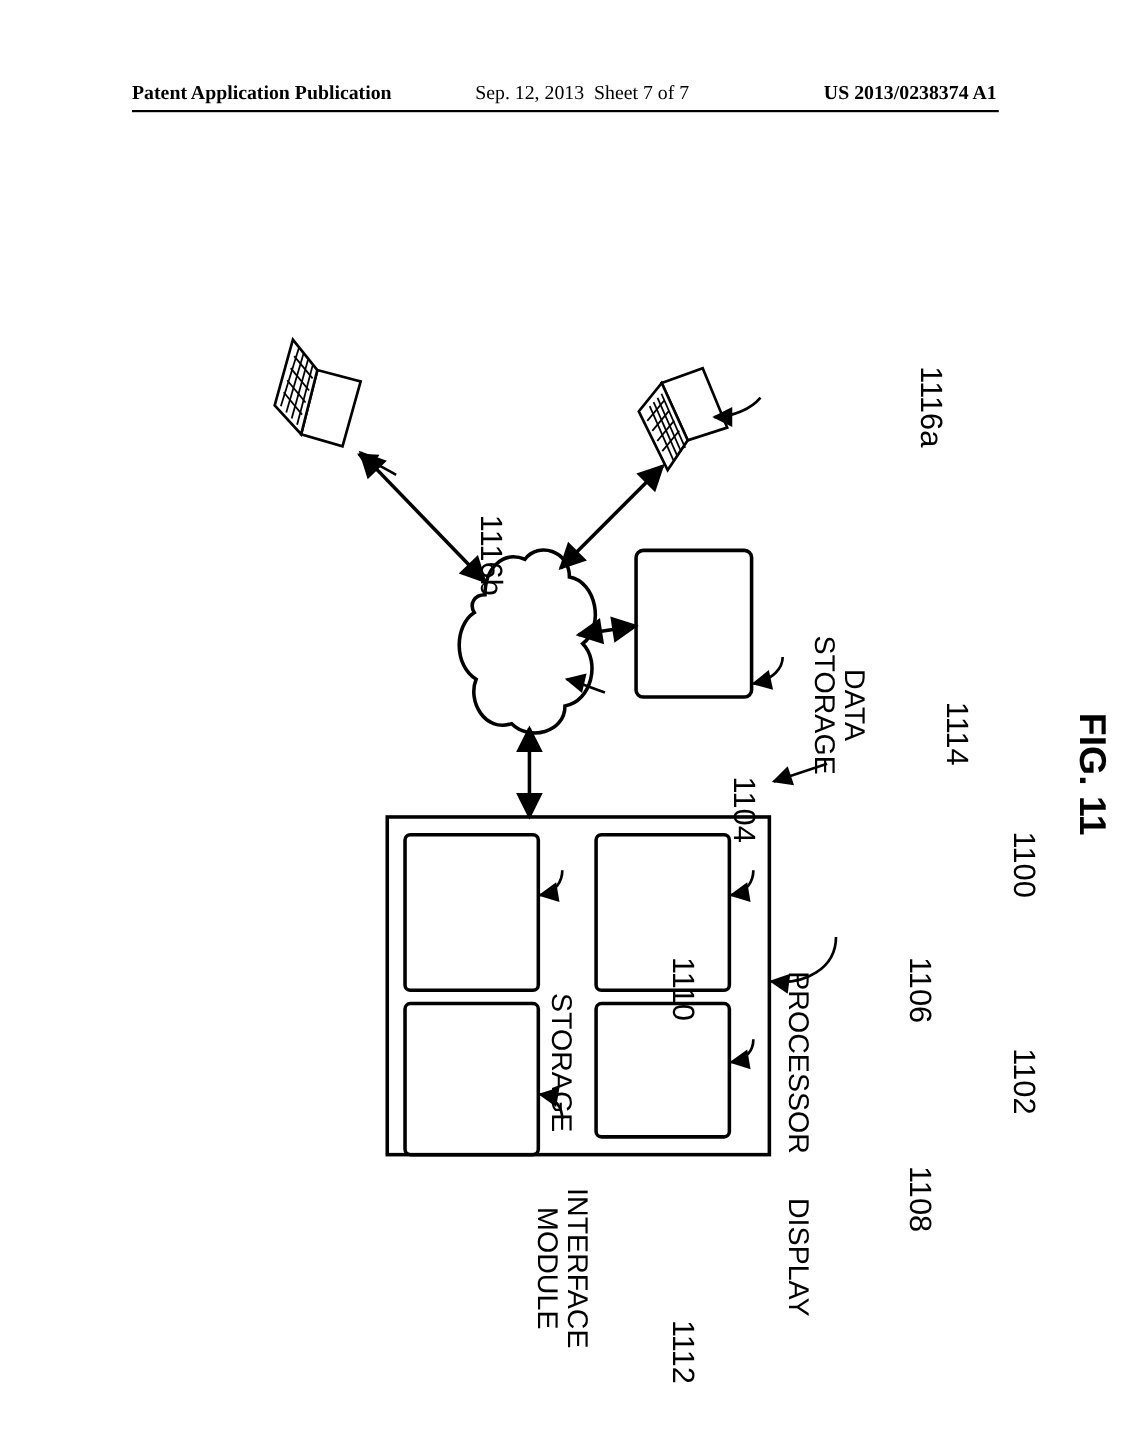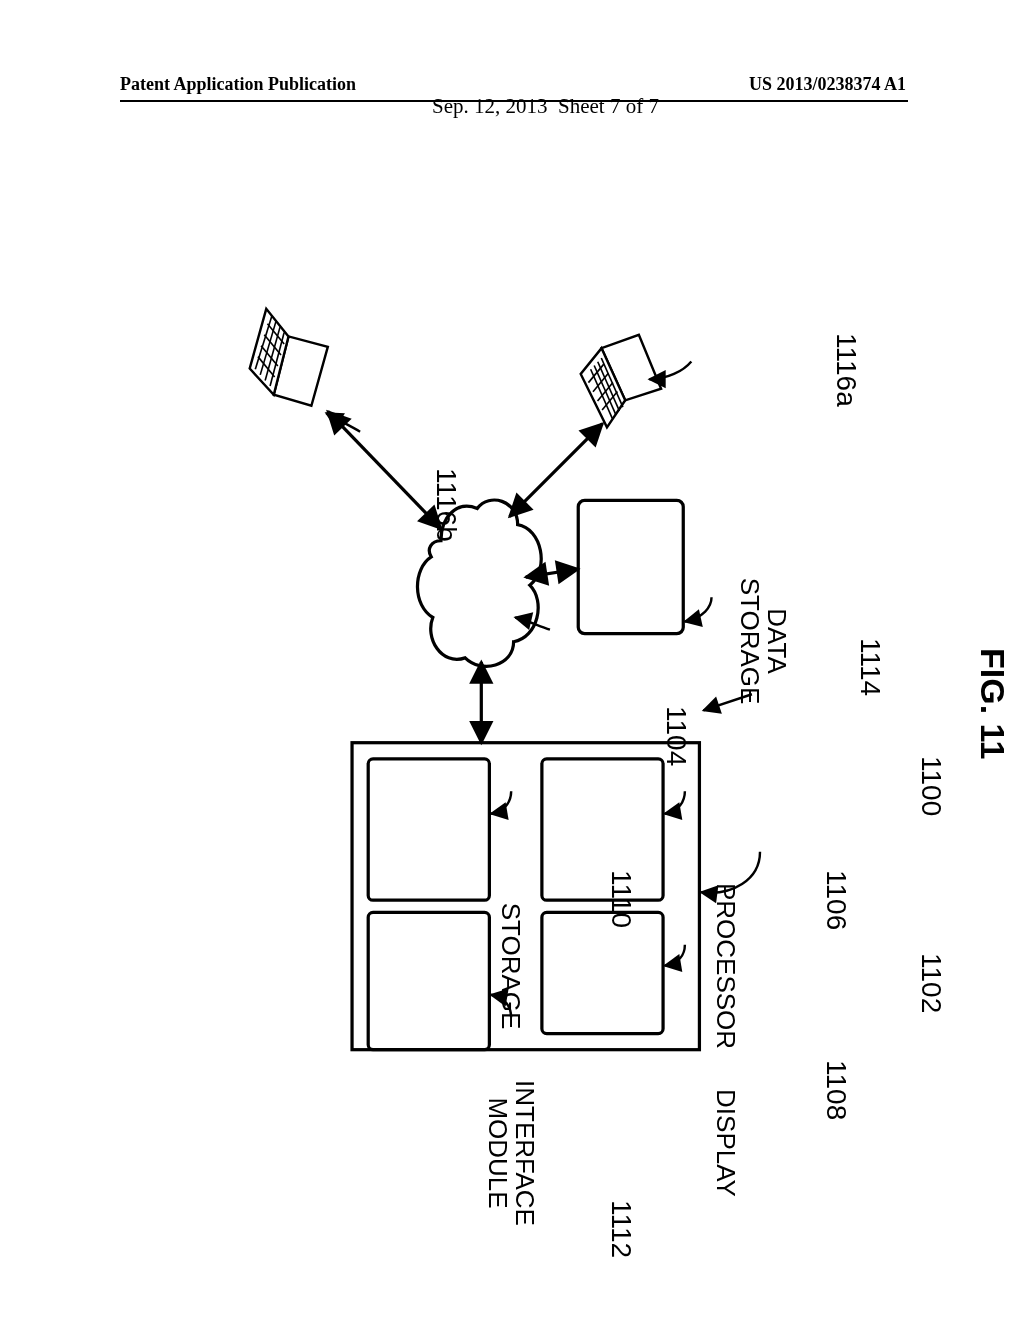--- a/index.html
+++ b/index.html
@@ -36,22 +36,21 @@
     position: absolute;
     top: 0;
     left: 120px;
     font-weight: bold;
     font-size: 18px;
   }
   .hdr-mid {
     position: absolute;
     top: 0;
     left: 432px;
-    font-size: 21px;
-    margin-top: 20px;
+    font-size: 18px;
   }
   .hdr-right {
     position: absolute;
     top: 0;
     right: 118px;
     font-weight: bold;
     font-size: 18px;
     font-family: Liberation Serif, serif;
   }
 

